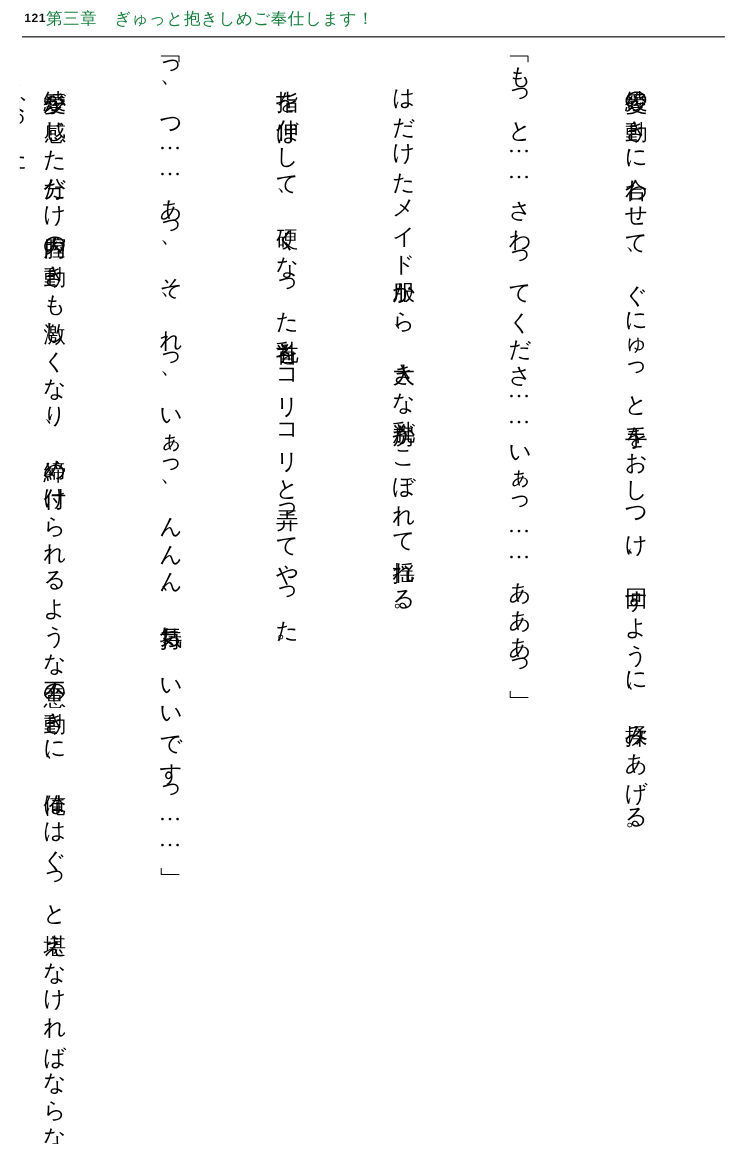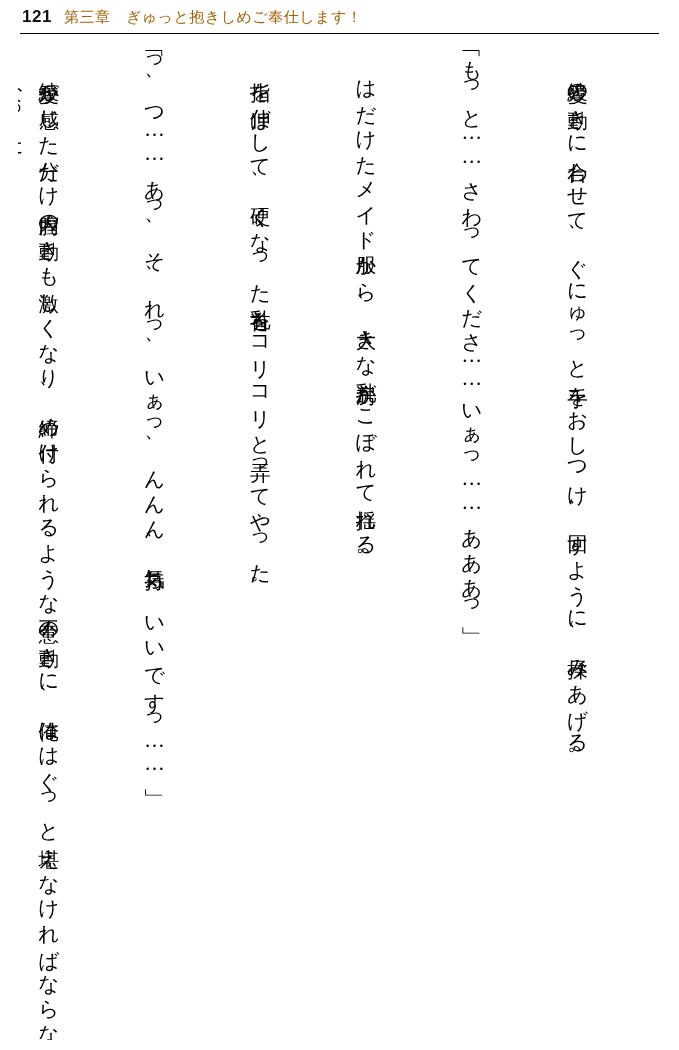--- a/index.html
+++ b/index.html
@@ -29,30 +29,29 @@
     right: 0;
     height: 34px;
     display: flex;
     align-items: center;
     padding: 0 22px;
     box-sizing: border-box;
   }
   .page-number {
     font-family: "Liberation Sans", "DejaVu Sans", sans-serif;
     font-weight: bold;
-    font-size: 17px;
+    font-size: 11px;
     letter-spacing: 0.5px;
-    margin-right: 12px;
     color: #111;
   }
   .header-title {
     font-family: "Liberation Sans", "DejaVu Sans", sans-serif;
     font-size: 15px;
     letter-spacing: 0.5px;
-    color: #a16207;
+    color: #15803d;
     white-space: nowrap;
   }
   .header-rule {
     position: absolute;
     left: 20px;
     right: 20px;
     top: 33px;
     height: 1px;
     background: #000000;
   }

